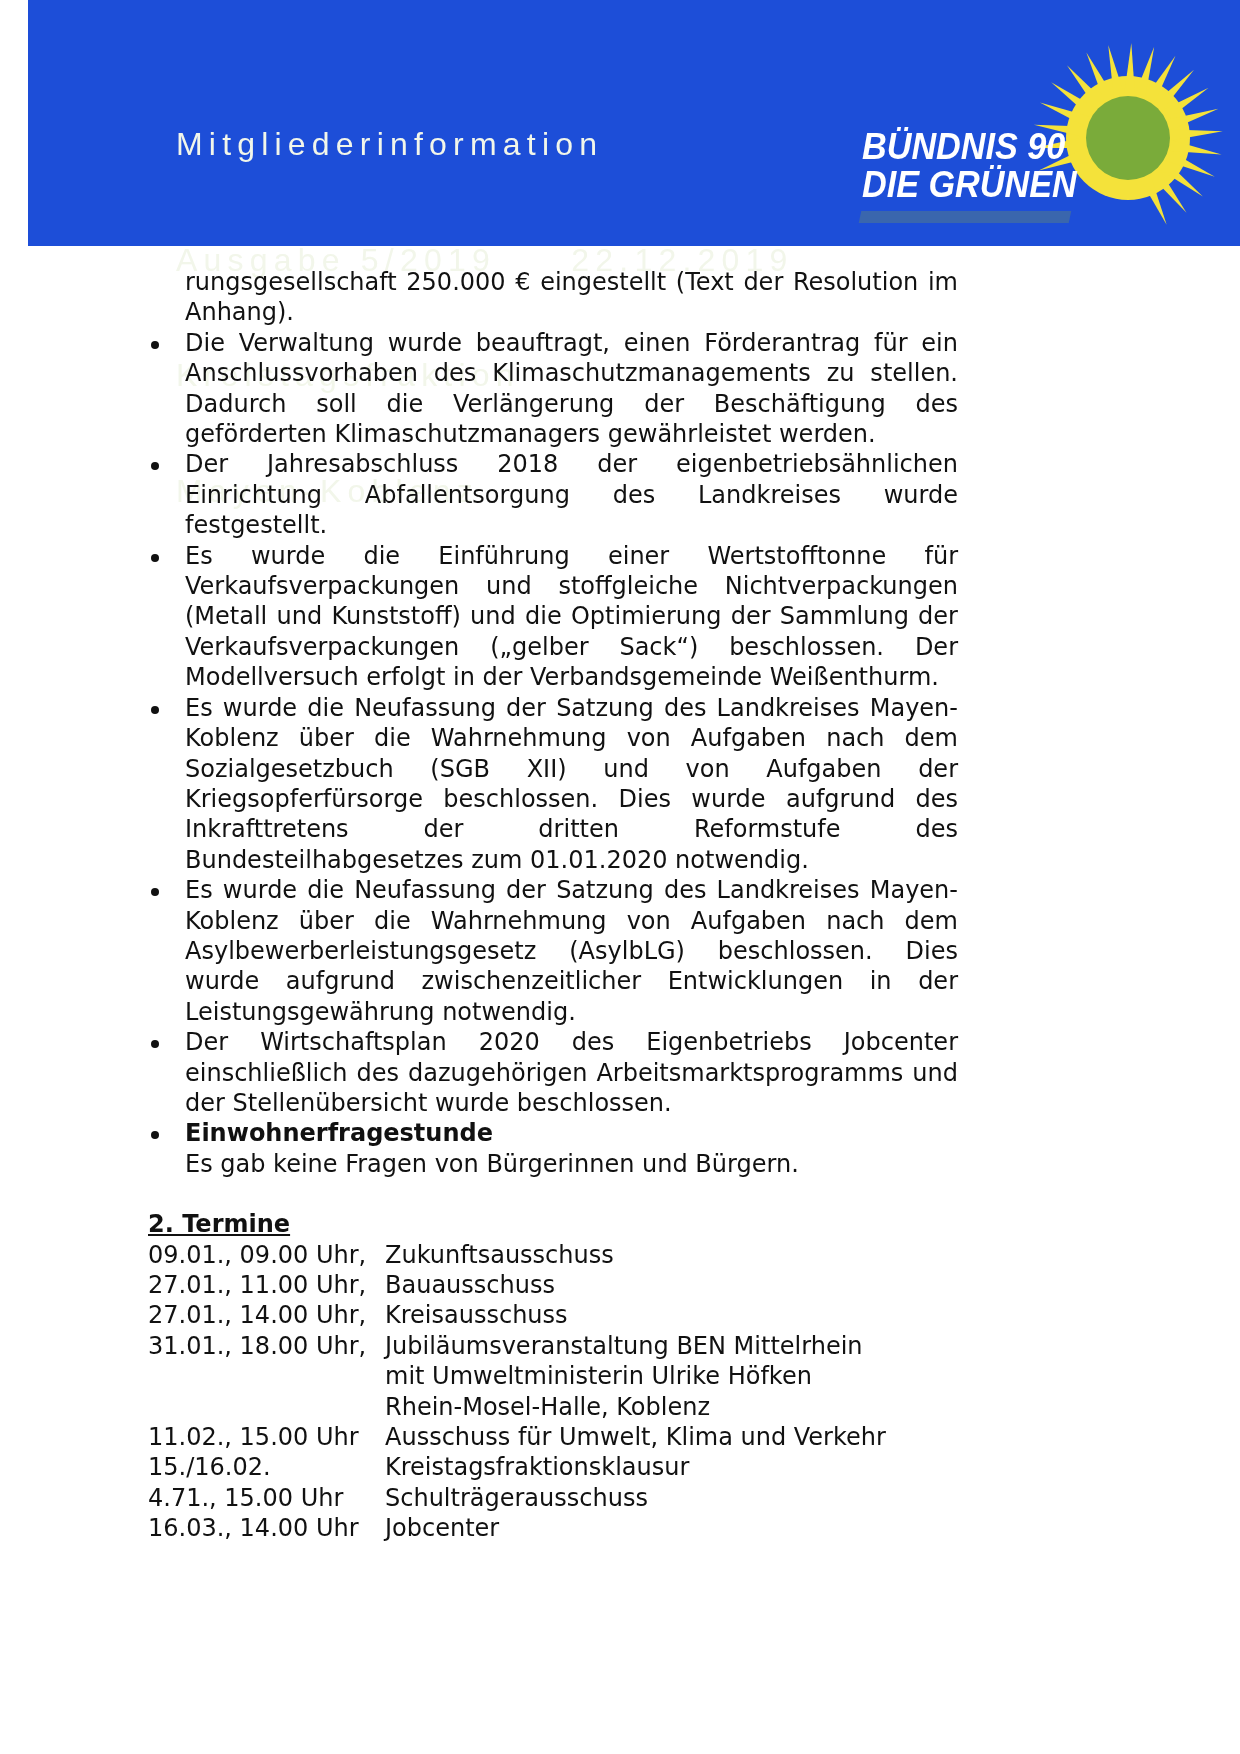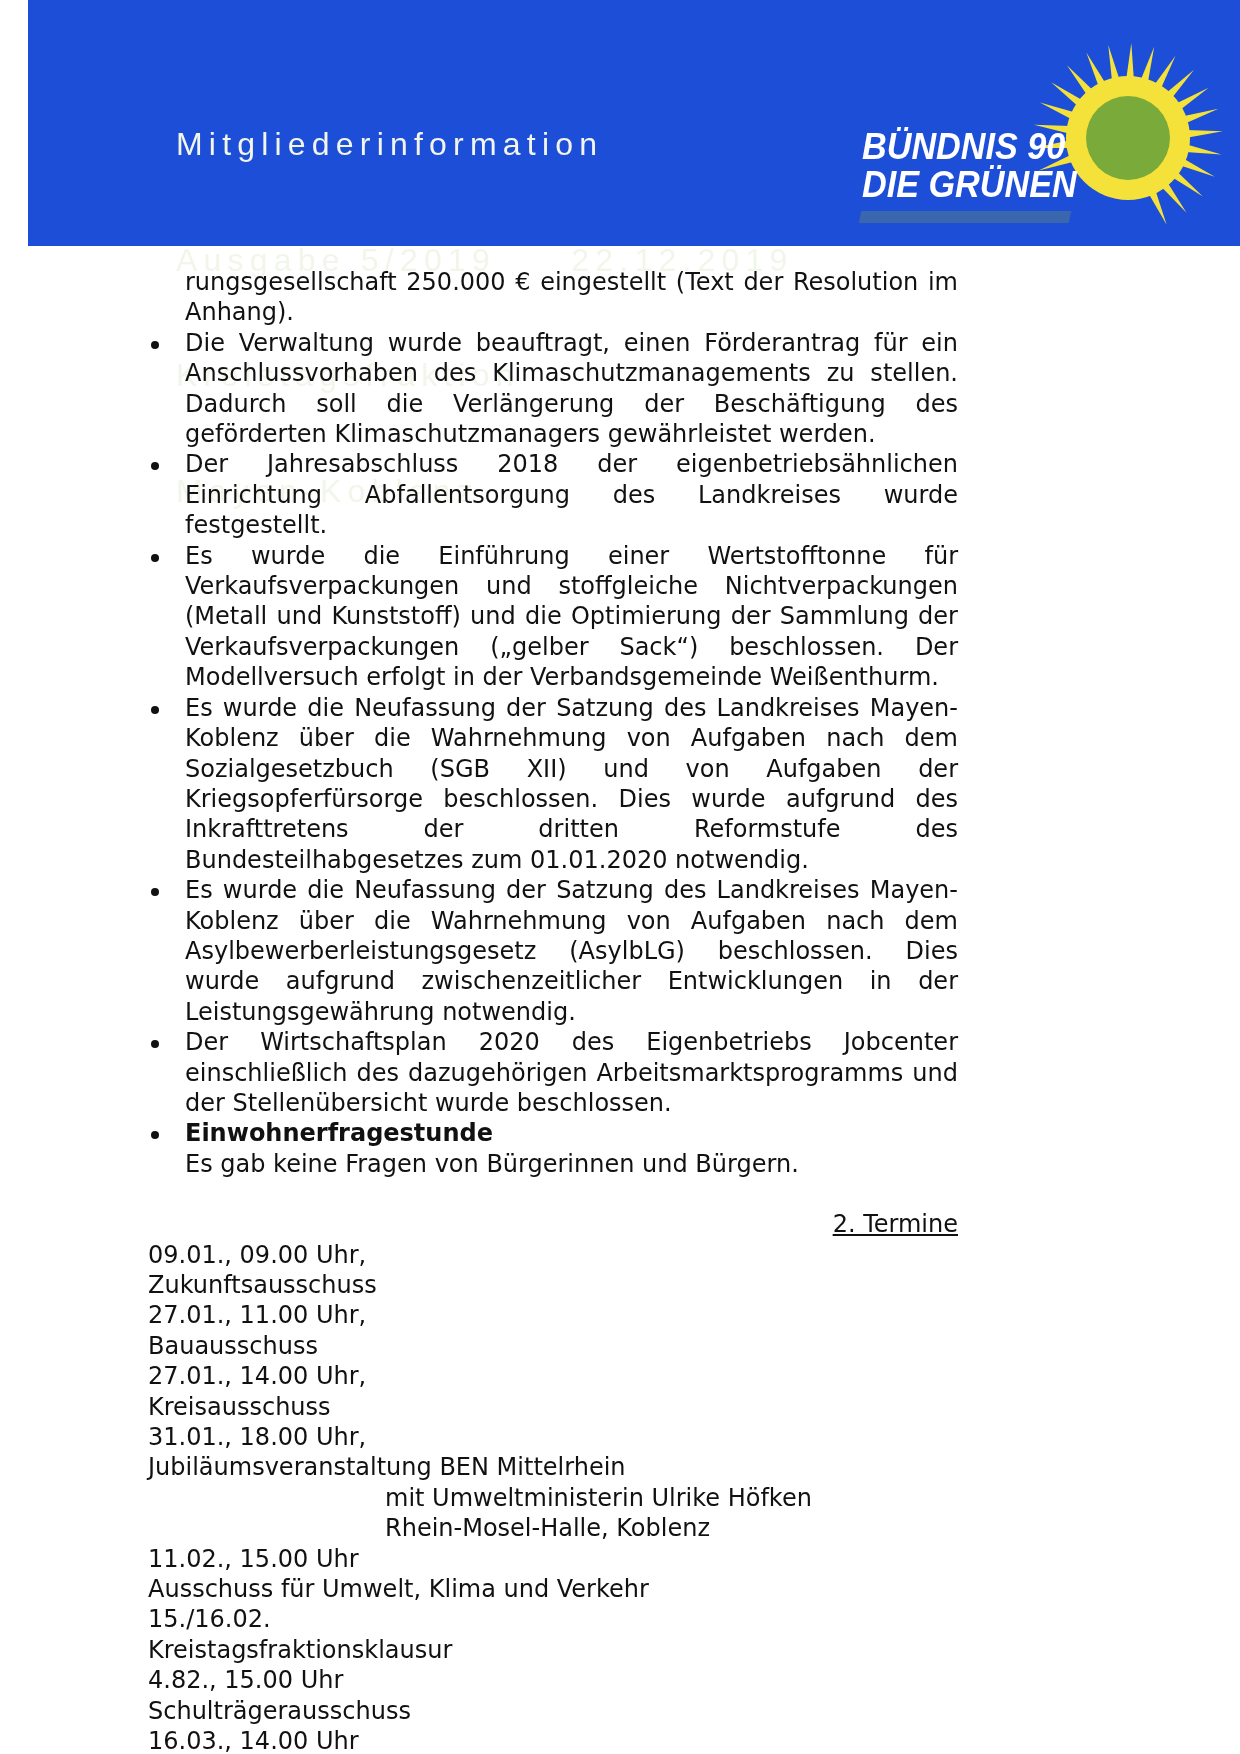--- a/index.html
+++ b/index.html
@@ -16,22 +16,22 @@
             font-size: 36px; line-height: 38px; letter-spacing: 0px; transform: scaleX(0.95);
             transform-origin: left top; }
   .logo-bar { position: absolute; left: 12px; top: 171px; width: 210px; height: 12px; background: #3a66ad; transform: skewX(-12deg); }
   .sunflower { position: absolute; left: 150px; top: 0px; width: 240px; height: 200px; }
   .content { position: absolute; left: 148px; top: 246px; width: 810px;
              font-size: 24px; line-height: 30.4px; }
   .para { position: relative; padding-left: 37px; text-align: justify; }
   .bullet { position: absolute; left: 0px; top: 0; width: 37px; }
   .bullet::before { content: ""; position: absolute; left: 3px; top: 13px; width: 8px; height: 8px; border-radius: 50%; background: #111; }
   .bold { font-weight: bold; }
-  .section-title { font-weight: normal; text-decoration: underline; margin-top: 30px; text-align: right; }
-  .term-row { display: flex; white-space: nowrap; flex-direction: column; }
+  .section-title { font-weight: bold; text-decoration: underline; margin-top: 30px; }
+  .term-row { display: flex; white-space: nowrap; }
   .term-date { width: 237px; flex: none; }
   .term-desc { }
   .term-cont { padding-left: 237px; white-space: nowrap; }
   .p-first { padding-top: 21px; }
 </style>
 </head>
 <body>
 
 <div class="header">
   <div class="header-title">
@@ -113,21 +113,21 @@
       <div class="term-cont">Rhein-Mosel-Halle, Koblenz</div>
       <div class="term-row">
         <span class="term-date">11.02., 15.00 Uhr</span>
         <span class="term-desc">Ausschuss für Umwelt, Klima und Verkehr</span>
       </div>
       <div class="term-row">
         <span class="term-date">15./16.02.</span>
         <span class="term-desc">Kreistagsfraktionsklausur</span>
       </div>
       <div class="term-row">
-        <span class="term-date">4.82., 15.00 Uhr</span>
+        <span class="term-date">4.71., 15.00 Uhr</span>
         <span class="term-desc">Schulträgerausschuss</span>
       </div>
       <div class="term-row">
         <span class="term-date">16.03., 14.00 Uhr</span>
         <span class="term-desc">Jobcenter</span>
       </div>
     </div>
 </div>
 
 </body></html>

